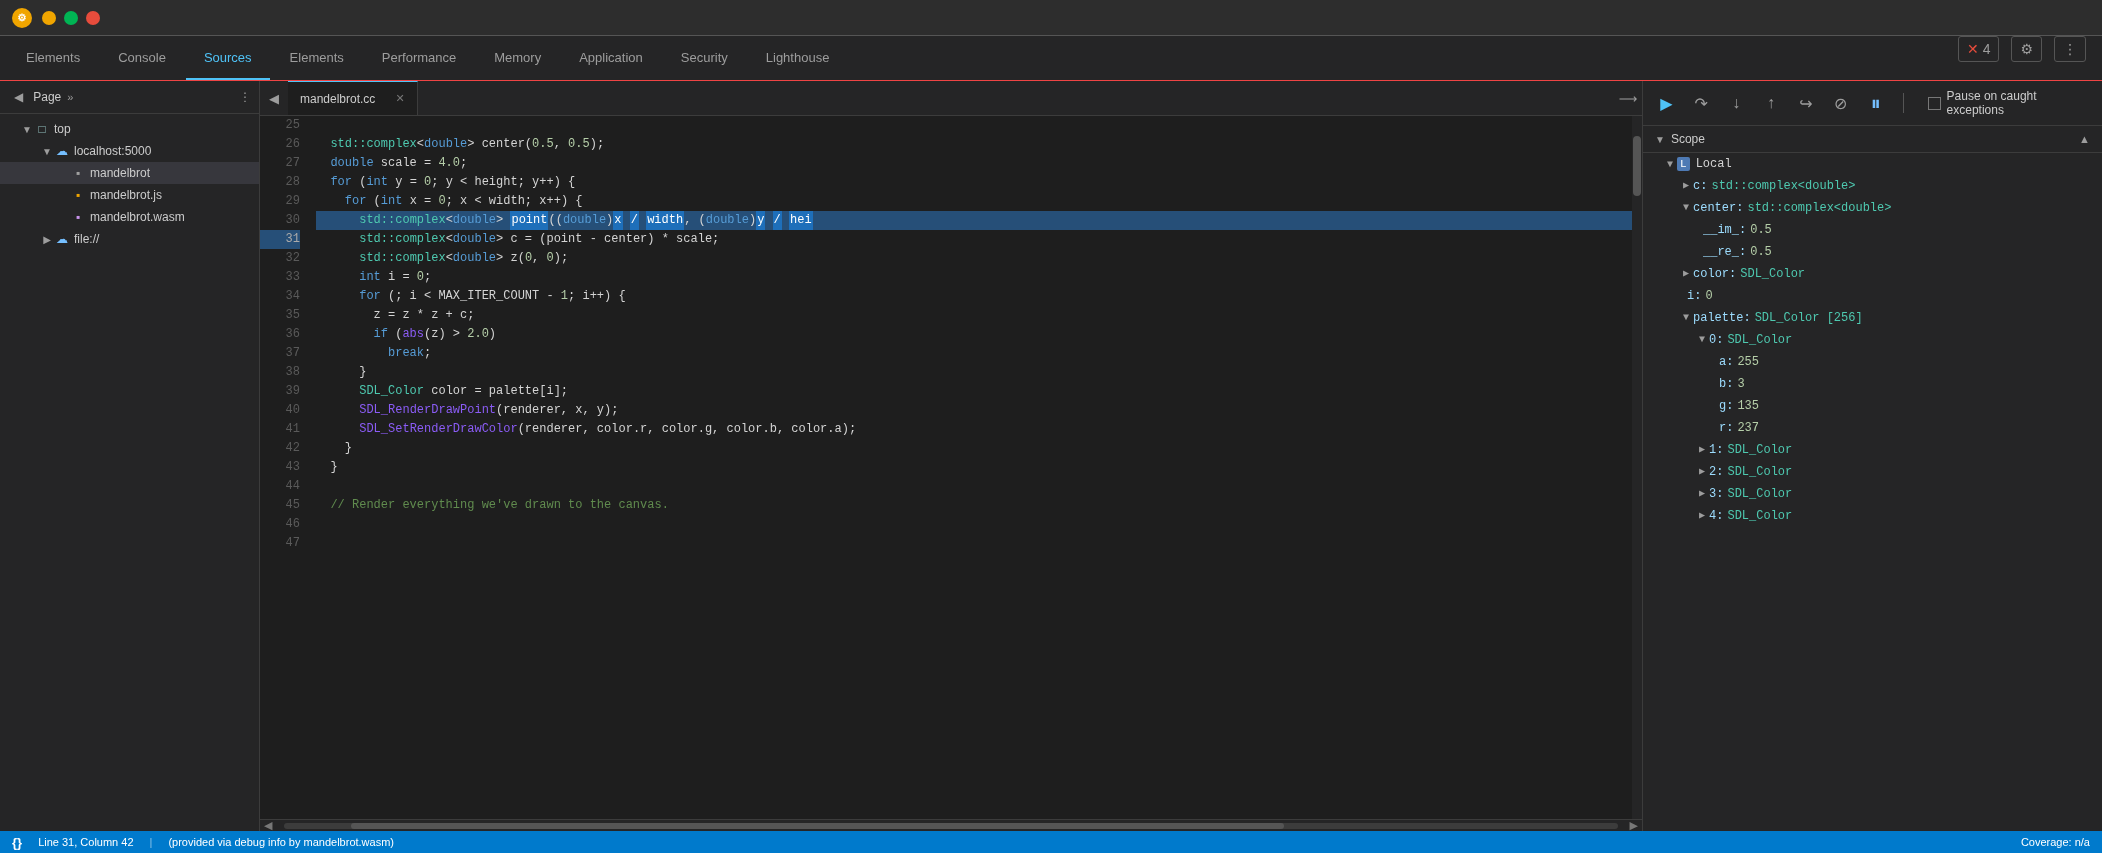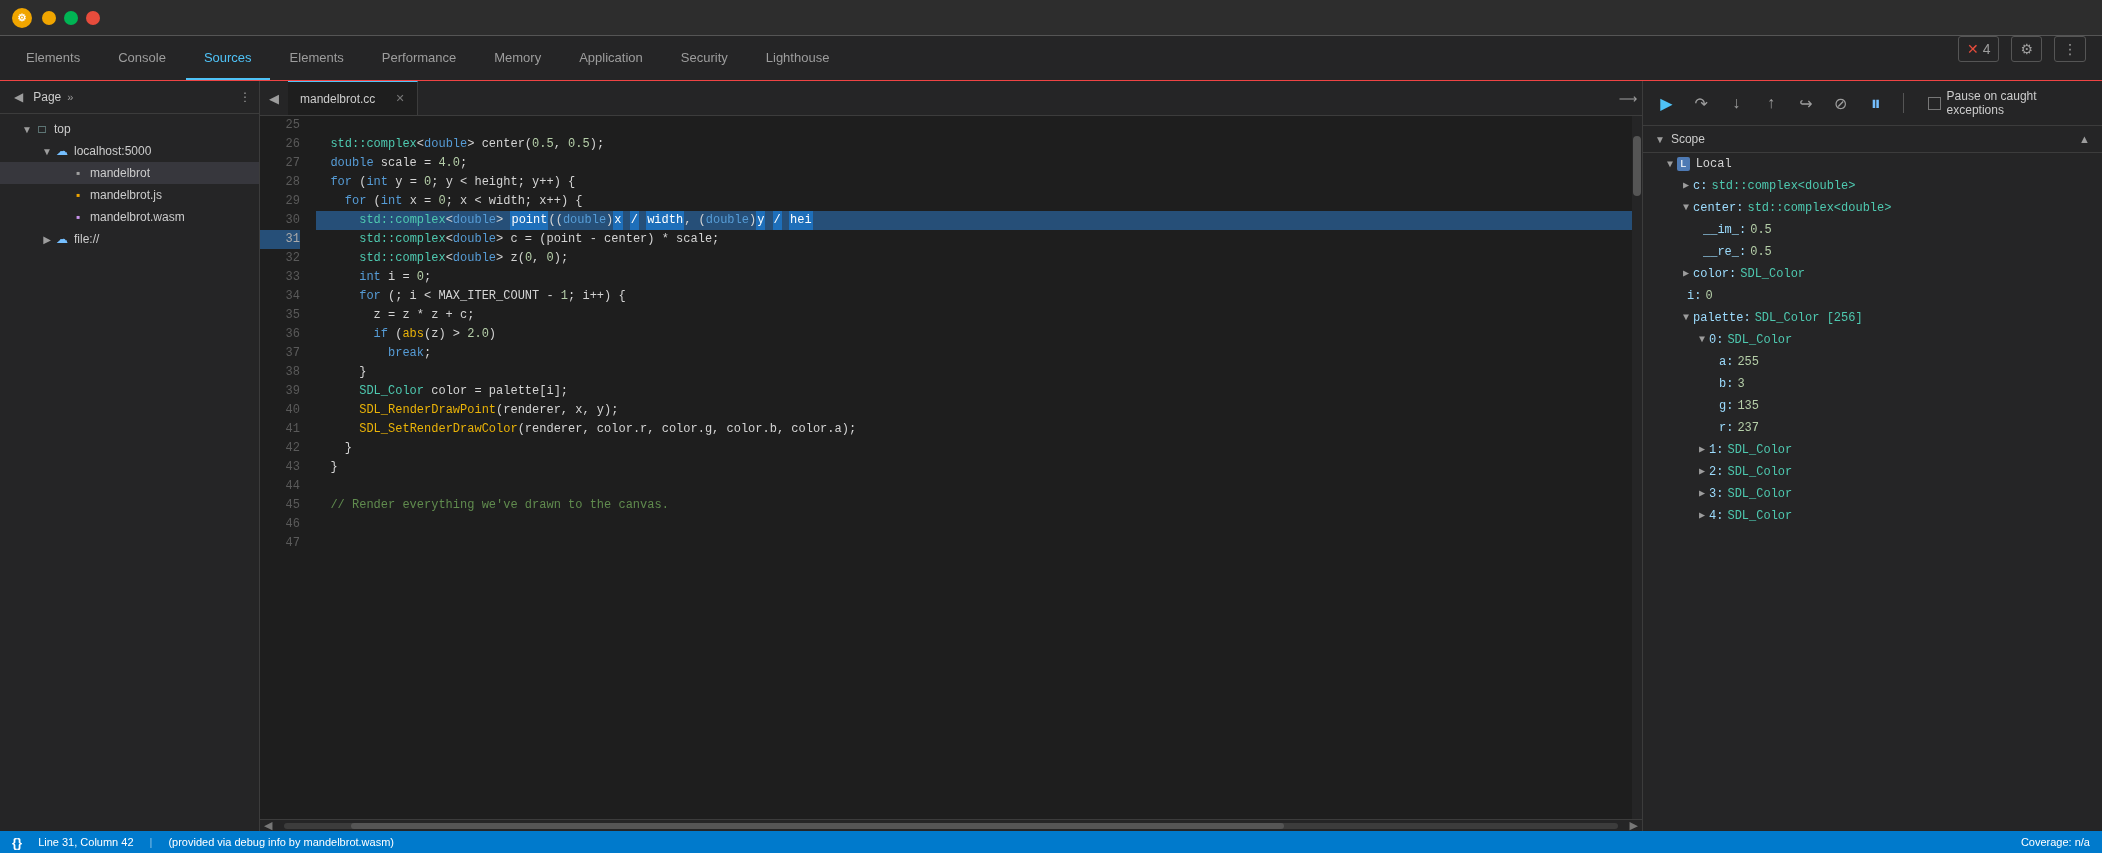--- a/index.html
+++ b/index.html
@@ -232,21 +232,21 @@
     .code-line {
       white-space: pre;
       height: 19px;
       display: flex;
       align-items: center;
     }
     .code-line.highlighted { background: #264f78; }
     .kw { color: #569cd6; }
     .cm { color: #608b4e; }
     .num { color: #b5cea8; }
-    .fn { color: #eab308; }
+    .fn { color: #8b5cf6; }
     .type { color: #4ec9b0; }
     .plain { color: #d4d4d4; }
 
     #code-scrollbar-v {
       width: 10px;
       background: #252526;
     }
     .scroll-thumb {
       width: 8px;
       margin: 0 1px;

